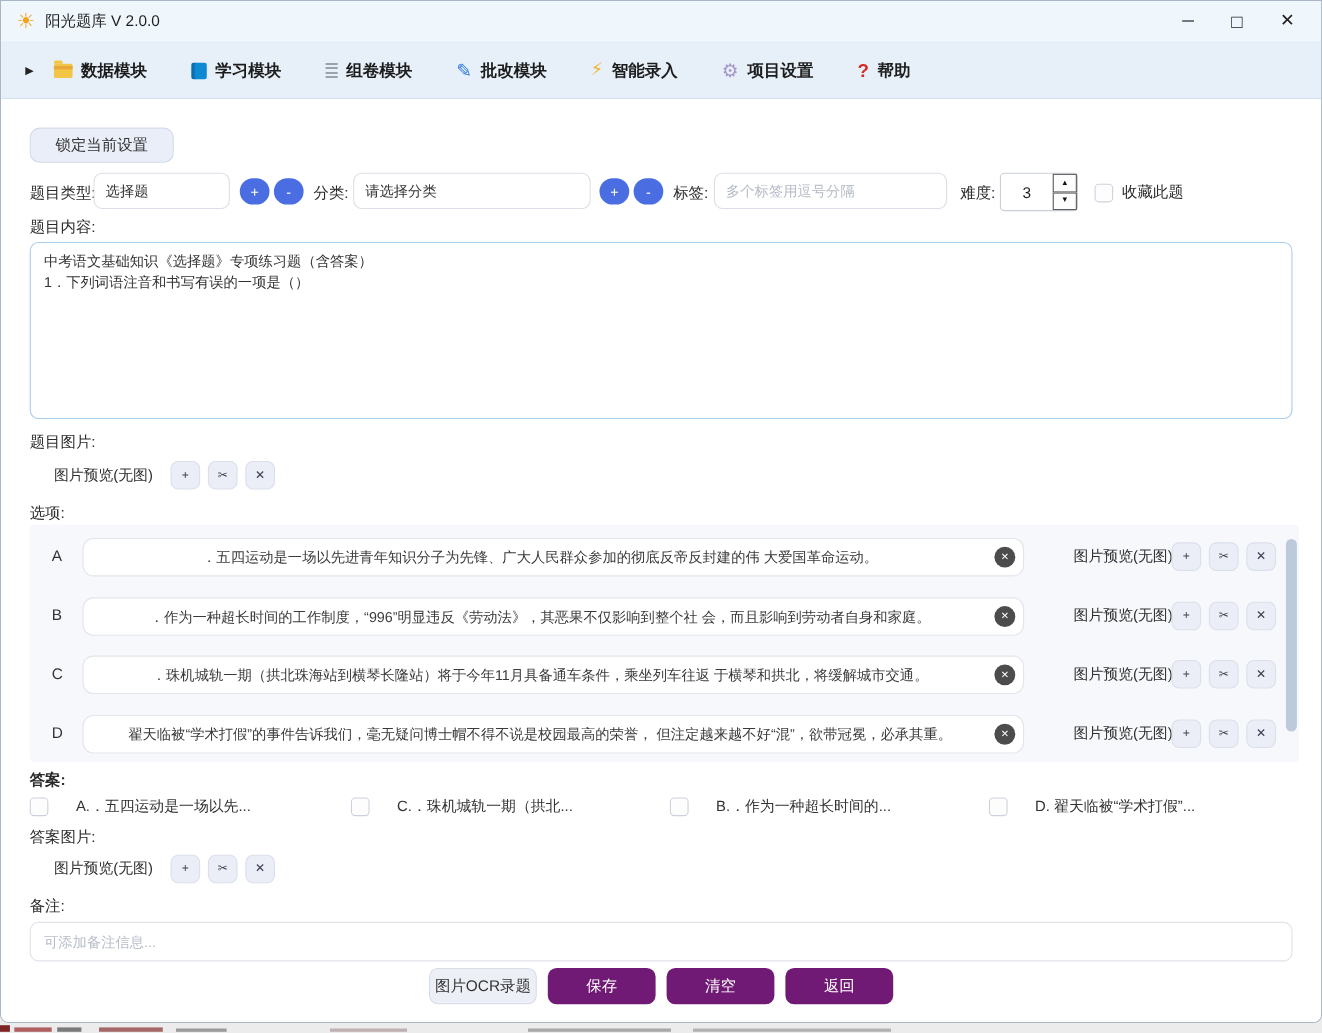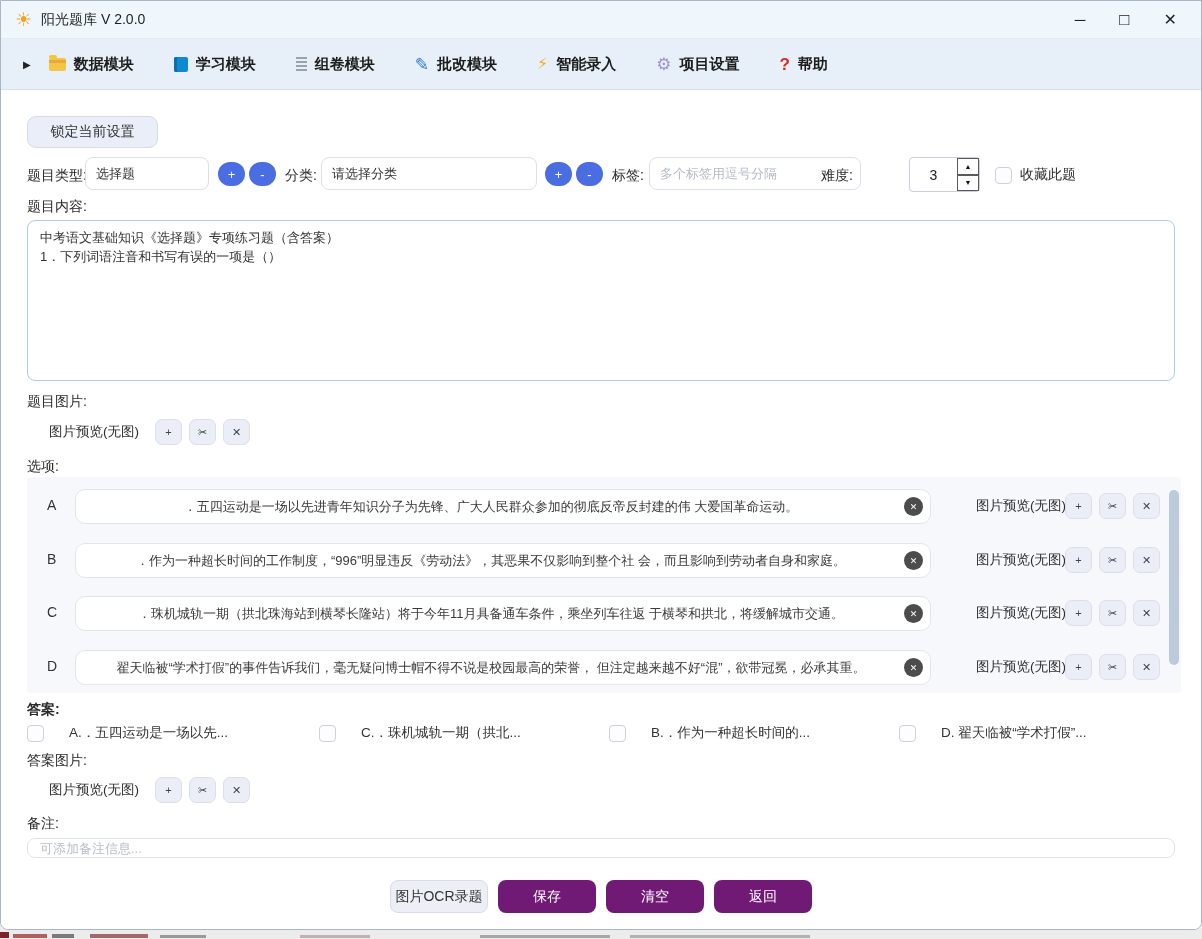--- a/index.html
+++ b/index.html
@@ -106,21 +106,21 @@
   }
   .opt-prev { position:absolute; left:949px; top:8px; font-size:13.5px; color:#2e2e2e; }
   .opt-btns { position:absolute; left:1038px; top:4px; display:flex; }
   .opt-scrollbar { position:absolute; left:1142px; top:13px; width:10px; height:175px; background:#bccadb; border-radius:5px; cursor:pointer; }
   
   .answers-row { position:absolute; top:634px; left:26px; width:1154px; display:grid; grid-template-columns:292px 290px 290px auto; }
   .ans-item { display:flex; align-items:center; gap:25px; }
   .ans-item .ans-lbl { font-size:13.5px; color:#333; white-space:nowrap; }
   
   .remark-input {
-    position:absolute; top:748px; left:26px; width:1148px; height:20px;
+    position:absolute; top:748px; left:26px; width:1148px; height:36px;
     border:1px solid #e0e3ea; border-radius:8px; font-size:13px; color:#0c4a6e; padding:0 12px; outline:none;
     font-family:"Liberation Sans","DejaVu Sans",sans-serif;
   }
   .remark-input::placeholder { color:#b7bdc8; }
   
   .footer-btns { position:absolute; top:790px; left:0; width:100%; display:flex; justify-content:center; gap:10px; }
   .btn { height:33px; width:98px; border-radius:8px; font-size:14px; cursor:pointer;
          font-family:"Liberation Sans","DejaVu Sans",sans-serif; }
   .btn-light { background:#eceff6; border:1px solid #d7dce8; color:#333; }
   .btn-blue { background:#701a75; border:none; color:#fff; }
@@ -183,21 +183,21 @@
       <span class="fr-label" style="left:26px;">题目类型:</span>
       <input class="txt-input" style="left: 84px; width: 124px;" value="选择题">
       <button class="pill-btn" style="left:217px;">+</button>
       <button class="pill-btn" style="left:248px;">-</button>
       <span class="fr-label" style="left:284px;">分类:</span>
       <input class="txt-input" style="left: 320px; width: 216px;" value="请选择分类">
       <button class="pill-btn" style="left:544px;">+</button>
       <button class="pill-btn" style="left:575px;">-</button>
       <span class="fr-label" style="left:611px;">标签:</span>
       <input class="txt-input" style="left: 648px; width: 212px;" placeholder="多个标签用逗号分隔">
-      <span class="fr-label" style="left:820px;">难度:</span>
+      <span class="fr-label" style="left:872px;">难度:</span>
       <div class="spinner">
         <span class="spin-val">3</span>
         <span class="spin-btns">
           <span>▲</span>
           <span>▼</span>
         </span>
       </div>
       <div class="fav-wrap">
         <span class="checkbox"></span>
         <span class="fav-lbl">收藏此题</span>

